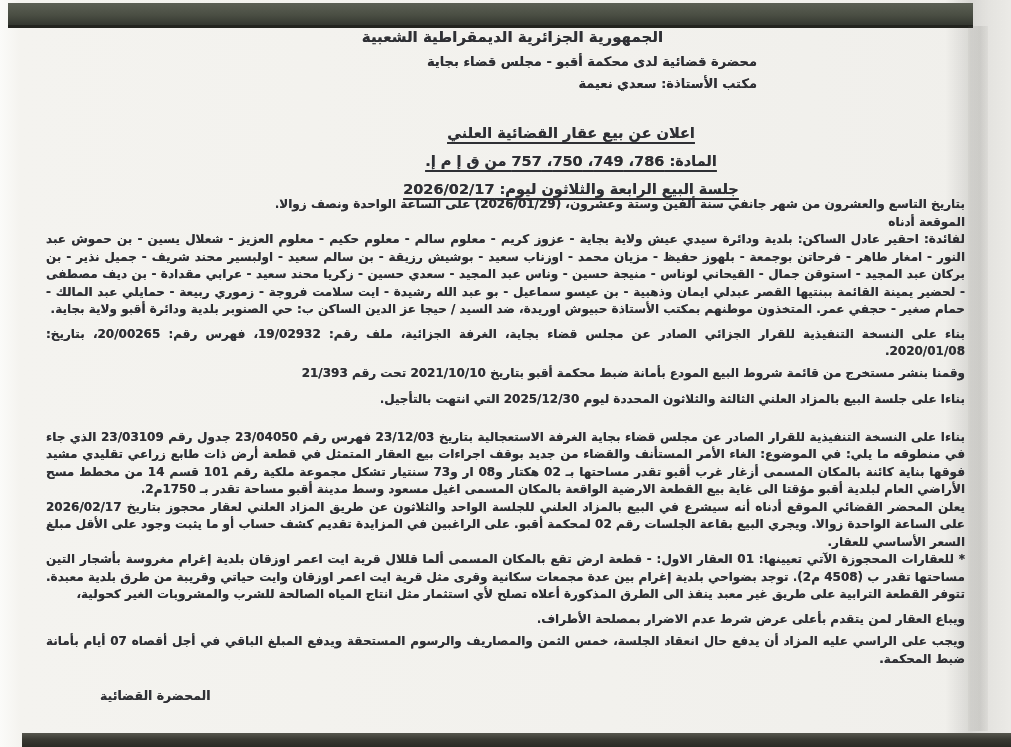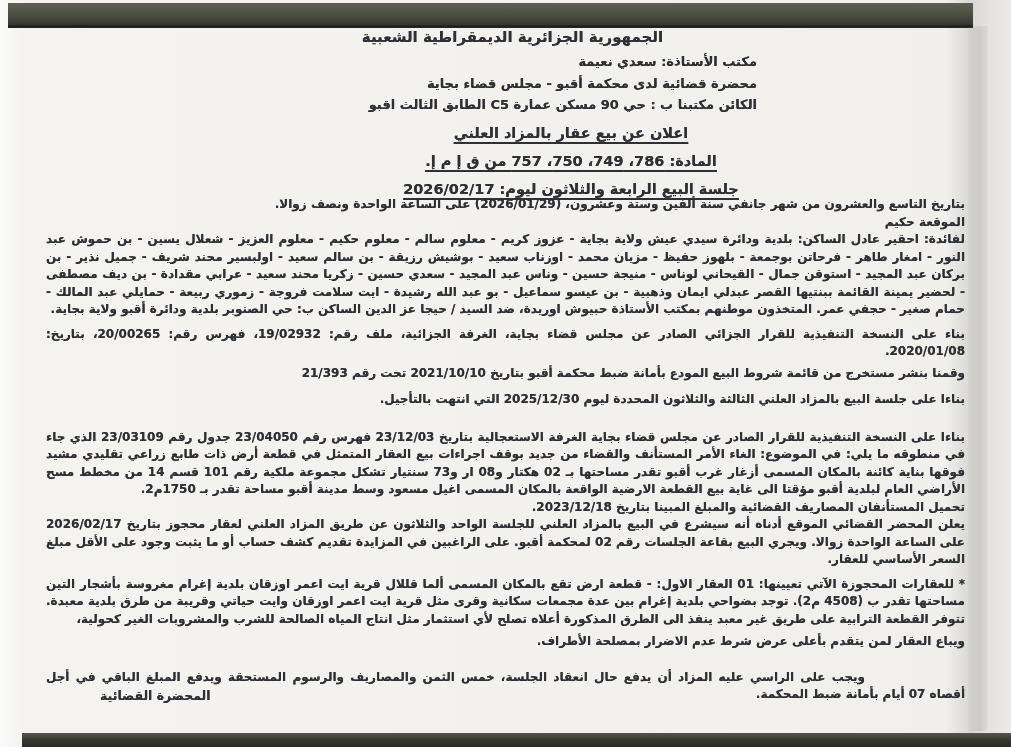--- a/index.html
+++ b/index.html
@@ -72,40 +72,38 @@
 <body>
 
 <div class="scan">
 
   <div class="bar-top"></div>
   <div class="edge-right"></div>
 
   <div class="republic">الجمهورية الجزائرية الديمقراطية الشعبية</div>
 
   <div class="office">
+    <div>محضرة قضائية لدى محكمة أقبو - مجلس قضاء بجاية</div>
     <div>مكتب الأستاذة: سعدي نعيمة</div>
-    <div>محضرة قضائية لدى محكمة أقبو - مجلس قضاء بجاية</div>
-    <div>الكائن مكتبنا ب : حي 90 مسكن عمارة C5 الطابق الثالث اقبو</div>
   </div>
 
   <div class="titles">
-    <div class="t">اعلان عن بيع عقار بالمزاد العلني</div>
+    <div class="t">اعلان عن بيع عقار القضائية العلني</div>
     <div class="t">المادة: 786، 749، 750، 757 من ق إ م إ.</div>
     <div class="t">جلسة البيع الرابعة والثلاثون ليوم: 2026/02/17</div>
   </div>
 
   <div class="body-text">
       <p>بتاريخ التاسع والعشرون من شهر جانفي سنة ألفين وستة وعشرون، (2026/01/29) على الساعة الواحدة ونصف زوالا.</p>
-      <p>الموقعة حكيم</p>
+      <p>الموقعة أدناه</p>
       <p>لفائدة: احقير عادل الساكن: بلدية ودائرة سيدي عيش ولاية بجاية - عزوز كريم - معلوم سالم - معلوم حكيم - معلوم العزيز - شعلال يسين - بن حموش عبد النور - امغار طاهر - فرحاتن بوجمعة - بلهوز حفيظ - مزيان محمد - اوزناب سعيد - بوشيش رزيقة - بن سالم سعيد - اولبسير محند شريف - جميل نذير - بن بركان عبد المجيد - استوقن جمال - القيحاني لوناس - منيجة حسين - وناس عبد المجيد - سعدي حسين - زكريا محند سعيد - عرابي مقدادة - بن ديف مصطفى - لحضير يمينة القائمة ببنتيها القصر عبدلي ايمان وذهبية - بن عيسو سماعيل - بو عبد الله رشيدة - ايت سلامت فروجة - زموري ربيعة - حمايلي عبد المالك - حمام صغير - حجفي عمر. المتخذون موطنهم بمكتب الأستاذة حبيوش اوريدة، ضد السيد / حيجا عز الدين الساكن ب: حي الصنوبر بلدية ودائرة أقبو ولاية بجاية.</p>
       <p>بناء على النسخة التنفيذية للقرار الجزائي الصادر عن مجلس قضاء بجاية، الغرفة الجزائية، ملف رقم: 19/02932، فهرس رقم: 20/00265، بتاريخ: 2020/01/08.</p>
       <p>وقمنا بنشر مستخرج من قائمة شروط البيع المودع بأمانة ضبط محكمة أقبو بتاريخ 2021/10/10 تحت رقم 21/393</p>
       <p>بناءا على جلسة البيع بالمزاد العلني الثالثة والثلاثون المحددة ليوم 2025/12/30 التي انتهت بالتأجيل.</p>
       <p>بناءا على النسخة التنفيذية للقرار الصادر عن مجلس قضاء بجاية الغرفة الاستعجالية بتاريخ 23/12/03 فهرس رقم 23/04050 جدول رقم 23/03109 الذي جاء في منطوقه ما يلي: في الموضوع: الغاء الأمر المستأنف والقضاء من جديد بوقف اجراءات بيع العقار المتمثل في قطعة أرض ذات طابع زراعي تقليدي مشيد فوقها بناية كائنة بالمكان المسمى أزغار غرب أقبو تقدر مساحتها بـ 02 هكتار و08 ار و73 سنتيار تشكل مجموعة ملكية رقم 101 قسم 14 من مخطط مسح الأراضي العام لبلدية أقبو مؤقتا الى غاية بيع القطعة الارضية الواقعة بالمكان المسمى اغيل مسعود وسط مدينة أقبو مساحة تقدر بـ 1750م2.</p>
-      <p>تحميل المستأنفان المصاريف القضائية والمبلغ المبينا بتاريخ 2023/12/18.</p>
       <p>يعلن المحضر القضائي الموقع أدناه أنه سيشرع في البيع بالمزاد العلني للجلسة الواحد والثلاثون عن طريق المزاد العلني لعقار محجوز بتاريخ 2026/02/17 على الساعة الواحدة زوالا. ويجري البيع بقاعة الجلسات رقم 02 لمحكمة أقبو. على الراغبين في المزايدة تقديم كشف حساب أو ما يثبت وجود على الأقل مبلغ السعر الأساسي للعقار.</p>
       <p>* للعقارات المحجوزة الآتي تعيينها: 01 العقار الاول: - قطعة ارض تقع بالمكان المسمى ألما قللال قرية ايت اعمر اوزقان بلدية إغرام مغروسة بأشجار التين مساحتها تقدر ب (4508 م2). توجد بضواحي بلدية إغرام بين عدة مجمعات سكانية وقرى مثل قرية ايت اعمر اوزقان وايت حياتي وقريبة من طرق بلدية معبدة. تتوفر القطعة الترابية على طريق غير معبد ينفذ الى الطرق المذكورة أعلاه تصلح لأي استثمار مثل انتاج المياه الصالحة للشرب والمشروبات الغير كحولية،</p>
       <p>ويباع العقار لمن يتقدم بأعلى عرض شرط عدم الاضرار بمصلحة الأطراف.</p>
       <p>ويجب على الراسي عليه المزاد أن يدفع حال انعقاد الجلسة، خمس الثمن والمصاريف والرسوم المستحقة ويدفع المبلغ الباقي في أجل أقصاه 07 أيام بأمانة ضبط المحكمة.</p>
     </div>
 
   <div class="signature">المحضرة القضائية</div>
 
   <div class="bar-bottom"></div>
 </div>

